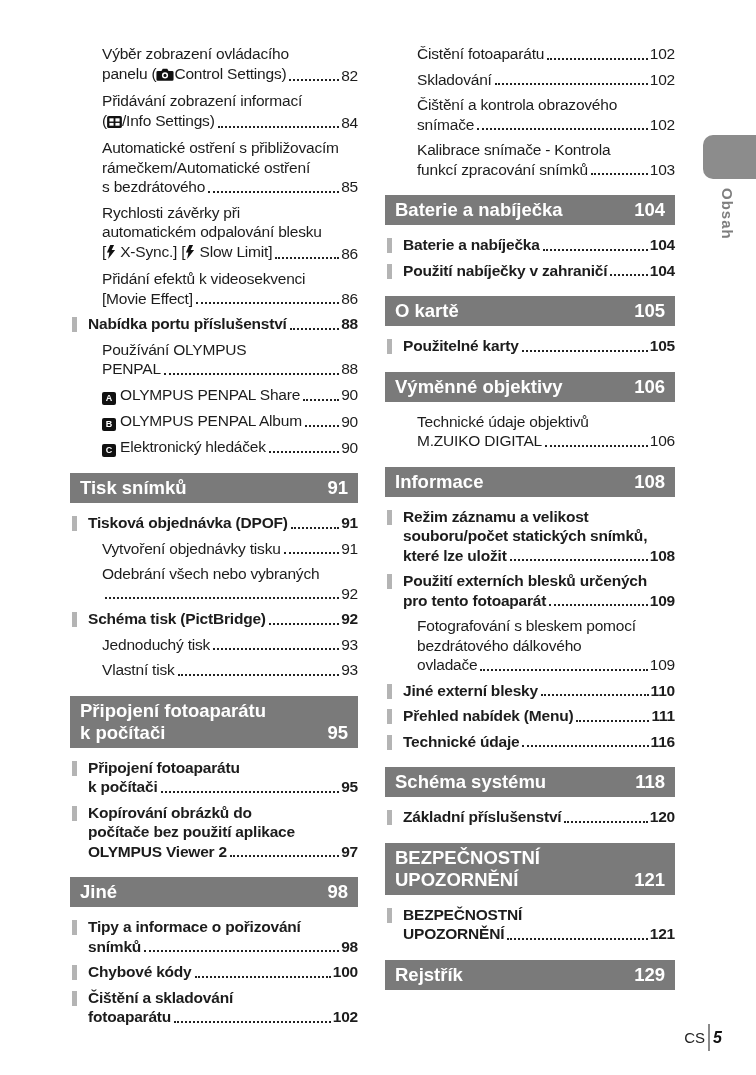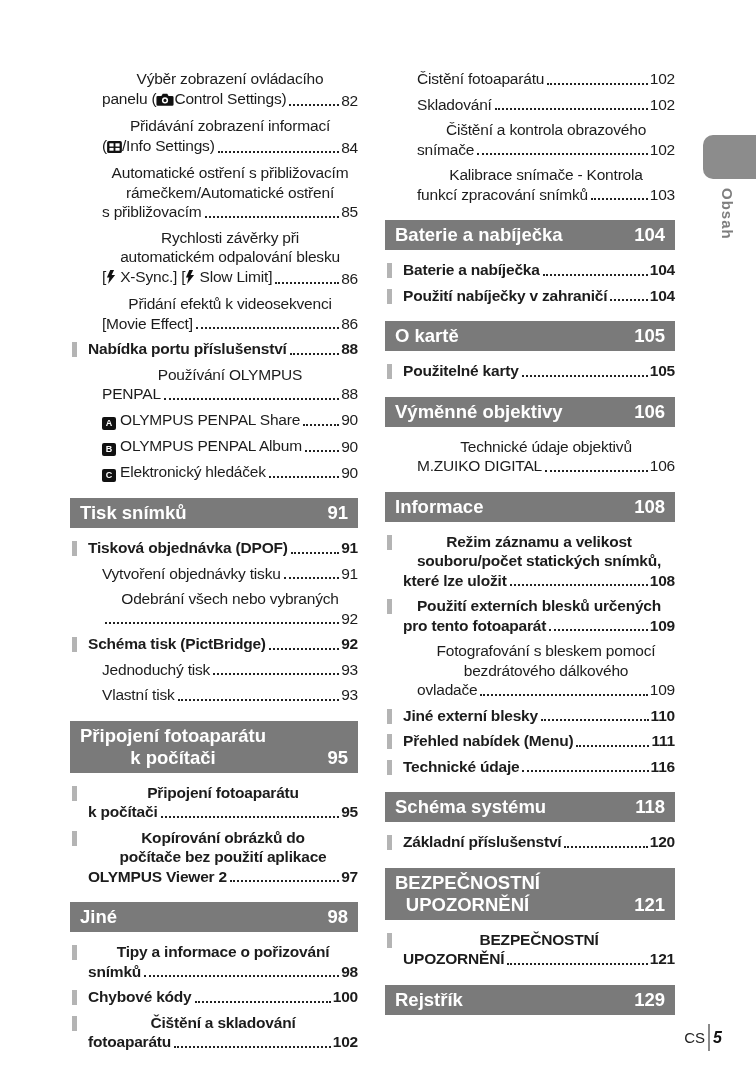--- a/index.html
+++ b/index.html
@@ -8,21 +8,21 @@
     --tab-bg:#8c8c8c;
     --tab-text:#7e7e7e;
     --text:#1c1c1c;
   }
   html,body{margin:0;padding:0;}
   body{
     width:756px;height:1075px;position:relative;background:#ffffff;
     font-family:"Liberation Sans","DejaVu Sans",sans-serif;
     color:var(--text);overflow:hidden;
   }
-  .col{position:absolute;top:69px;text-align:center;}
+  .col{position:absolute;top:44px;}
   #col-left{left:70px;width:288px;}
   #col-right{left:385px;width:290px;}
 
   .sheader{
     background:var(--header-bg);color:#ffffff;
     display:flex;justify-content:space-between;align-items:flex-end;
     padding:4px 10px;margin:16px 0 10px 0;
     font-weight:bold;font-size:18.5px;line-height:22px;
   }
   .sheader:first-child{margin-top:0;}
@@ -98,21 +98,21 @@
                 <rect x="9" y="7.5" width="4.5" height="3" fill="#fff"></rect>
               </svg></span>/Info Settings)</span>
           <span class="leader"></span>
           <span class="epg">84</span>
         </div>
       </div>
       <div class="entry lvl-sub">
         <div class="eline">Automatické ostření s přibližovacím</div>
         <div class="eline">rámečkem/Automatické ostření</div>
         <div class="eline last">
-          <span class="etext">s přibližovacím</span>
+          <span class="etext">s bezdrátového</span>
           <span class="leader"></span>
           <span class="epg">85</span>
         </div>
       </div>
       <div class="entry lvl-sub">
         <div class="eline">Rychlosti závěrky při</div>
         <div class="eline">automatickém odpalování blesku</div>
         <div class="eline last">
           <span class="etext">[<span class="icon"><svg width="10" height="14" viewBox="0 0 10 15">
                 <path d="M4.2 0 L0.6 8 h2.7 L1.9 15 L9.4 5.4 H5.7 L8.3 0 Z" fill="#111"></path>

